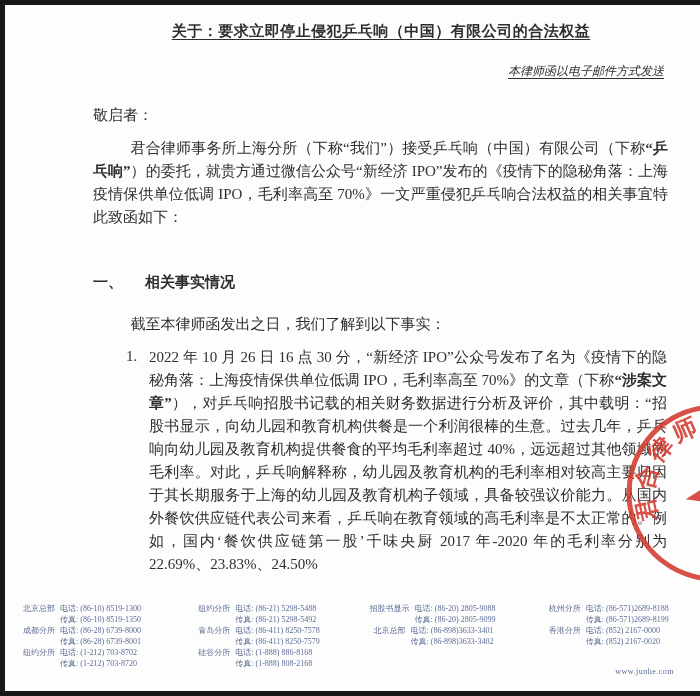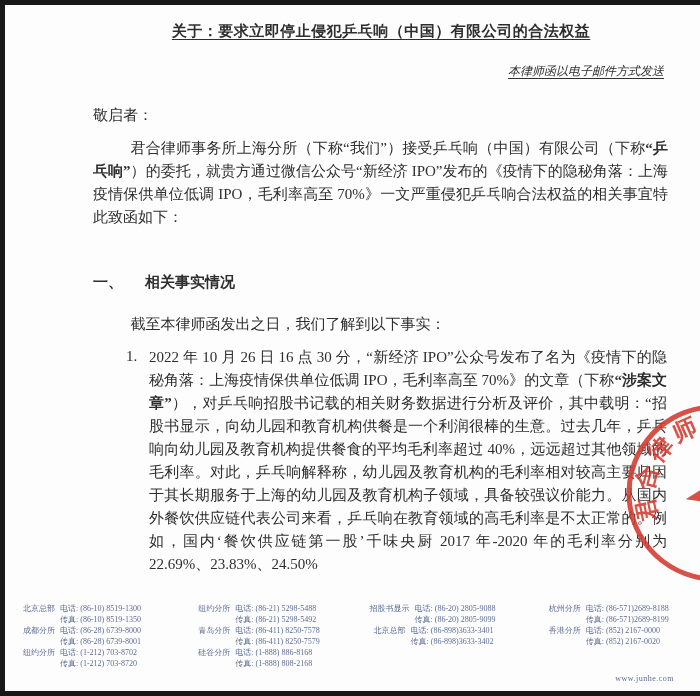--- a/index.html
+++ b/index.html
@@ -98,21 +98,21 @@
     display:grid;
     grid-template-columns:repeat(4,1fr);
     row-gap:1px;
     padding:0 6px 0 14px;
   }
   .branch{display:flex;align-items:flex-start;text-align:right;}
   .bname{flex:0 0 36px;margin-right:5px;white-space:nowrap;line-height:10.5px;}
   .bnums{line-height:10.5px;white-space:nowrap;}
   .website{
     position:absolute;
-    top:70px;right:52px;
+    top:63px;right:52px;
     letter-spacing:.5px;
   }
 </style>
 </head>
 <body>
 
 <div class="page">
 
   <div class="title">关于：要求立即停止侵犯乒乓响（中国）有限公司的合法权益</div>
 

